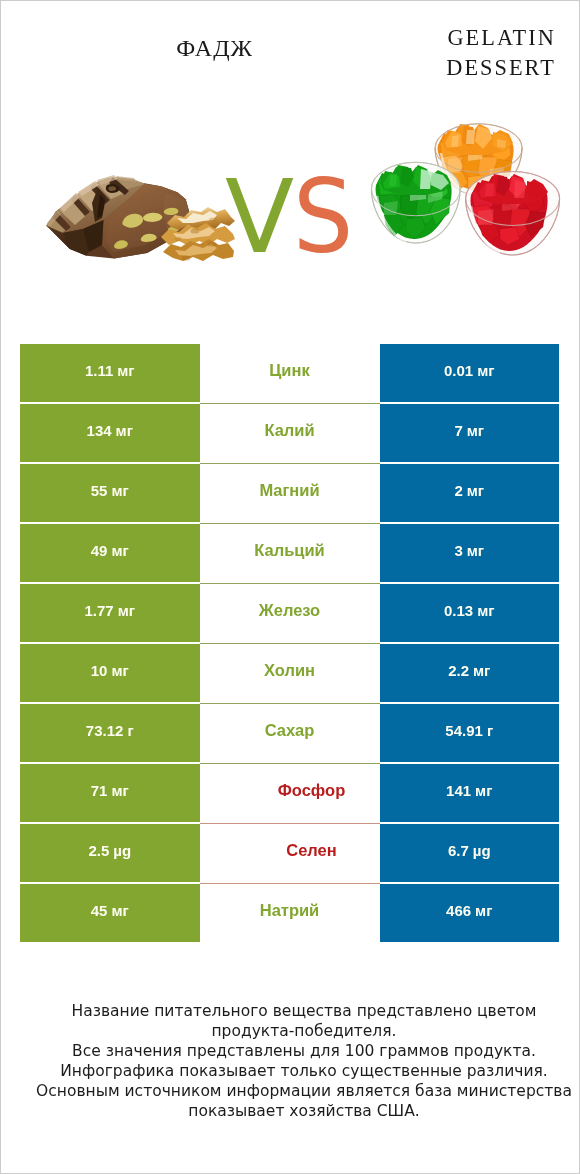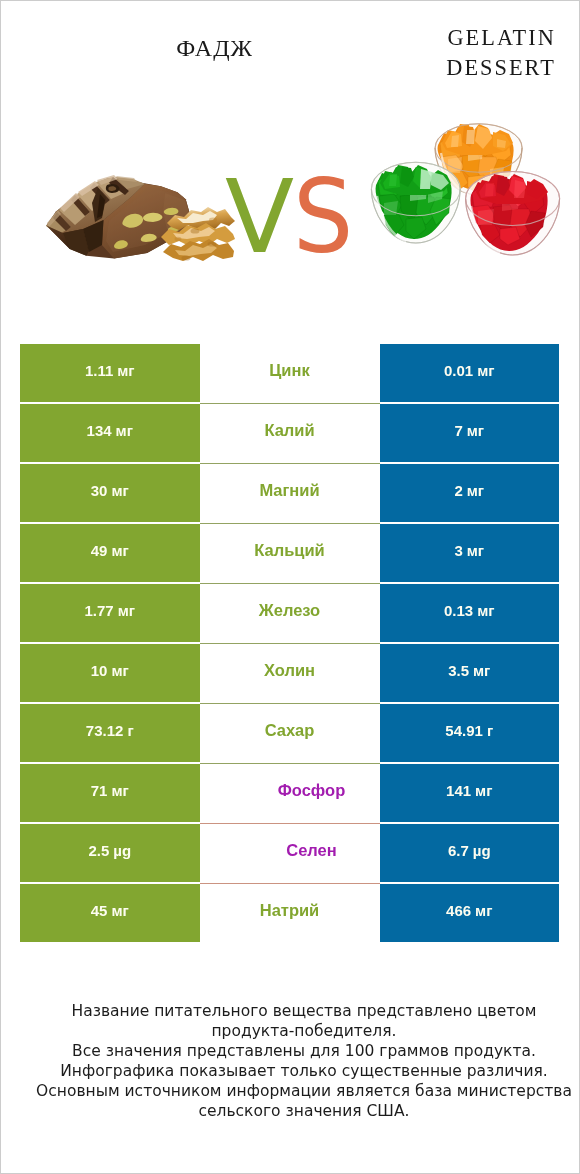--- a/index.html
+++ b/index.html
@@ -32,21 +32,21 @@
   .c-mid{height:58px;}
   .c-mid{width:180px;background:#fff;}
   .c-left{background:#82a630;}
   .c-right{background:#0369a1;}
   .row{position:relative;}
   .row.sep::after{content:"";position:absolute;left:179.5px;width:180px;bottom:-1px;height:1px;background:#93a362;}
   .row.sep.r-orange::after{background:#cb9381;}
   .num{font-size:15px;font-weight:bold;font-family:"Liberation Sans",sans-serif;}
   .unit{font-size:15px;font-weight:bold;font-family:"Liberation Sans",sans-serif;margin-left:4px;}
   .nut{font-size:16.5px;font-weight:bold;font-family:"Liberation Sans",sans-serif;color:#82a630;}
-  .nut.orange{color:#a21caf;margin-left:44px;}
+  .nut.orange{color:#b91c1c;margin-left:44px;}
 
   
   .footer{position:absolute;left:0;top:1001px;width:578px;text-align:center;color:#1c1c1c;
           font-size:15.5px;line-height:19.9px;font-family:"DejaVu Sans",sans-serif;font-weight:400;}
   .footer div{white-space:nowrap;margin-left:28px;}
 </style>
 </head>
 <body>
 
 <div class="page">
@@ -294,21 +294,21 @@
         <div class="cell c-mid">
           <span class="nut">Калий</span>
         </div>
         <div class="cell c-right">
           <span class="num">7</span>
           <span class="unit">мг</span>
         </div>
       </div>
       <div class="row sep">
         <div class="cell c-left">
-          <span class="num">30</span>
+          <span class="num">55</span>
           <span class="unit">мг</span>
         </div>
         <div class="cell c-mid">
           <span class="nut">Магний</span>
         </div>
         <div class="cell c-right">
           <span class="num">2</span>
           <span class="unit">мг</span>
         </div>
       </div>
@@ -340,21 +340,21 @@
       </div>
       <div class="row sep">
         <div class="cell c-left">
           <span class="num">10</span>
           <span class="unit">мг</span>
         </div>
         <div class="cell c-mid">
           <span class="nut">Холин</span>
         </div>
         <div class="cell c-right">
-          <span class="num">3.5</span>
+          <span class="num">2.2</span>
           <span class="unit">мг</span>
         </div>
       </div>
       <div class="row sep">
         <div class="cell c-left">
           <span class="num">73.12</span>
           <span class="unit">г</span>
         </div>
         <div class="cell c-mid">
           <span class="nut">Сахар</span>
@@ -404,15 +404,15 @@
         </div>
       </div>
     </div>
 
   <div class="footer" id="footer">
       <div>Название питательного вещества представлено цветом</div>
       <div>продукта-победителя.</div>
       <div>Все значения представлены для 100 граммов продукта.</div>
       <div>Инфографика показывает только существенные различия.</div>
       <div>Основным источником информации является база министерства</div>
-      <div>сельского значения США.</div>
+      <div>показывает хозяйства США.</div>
     </div>
 </div>
 
 </body></html>

